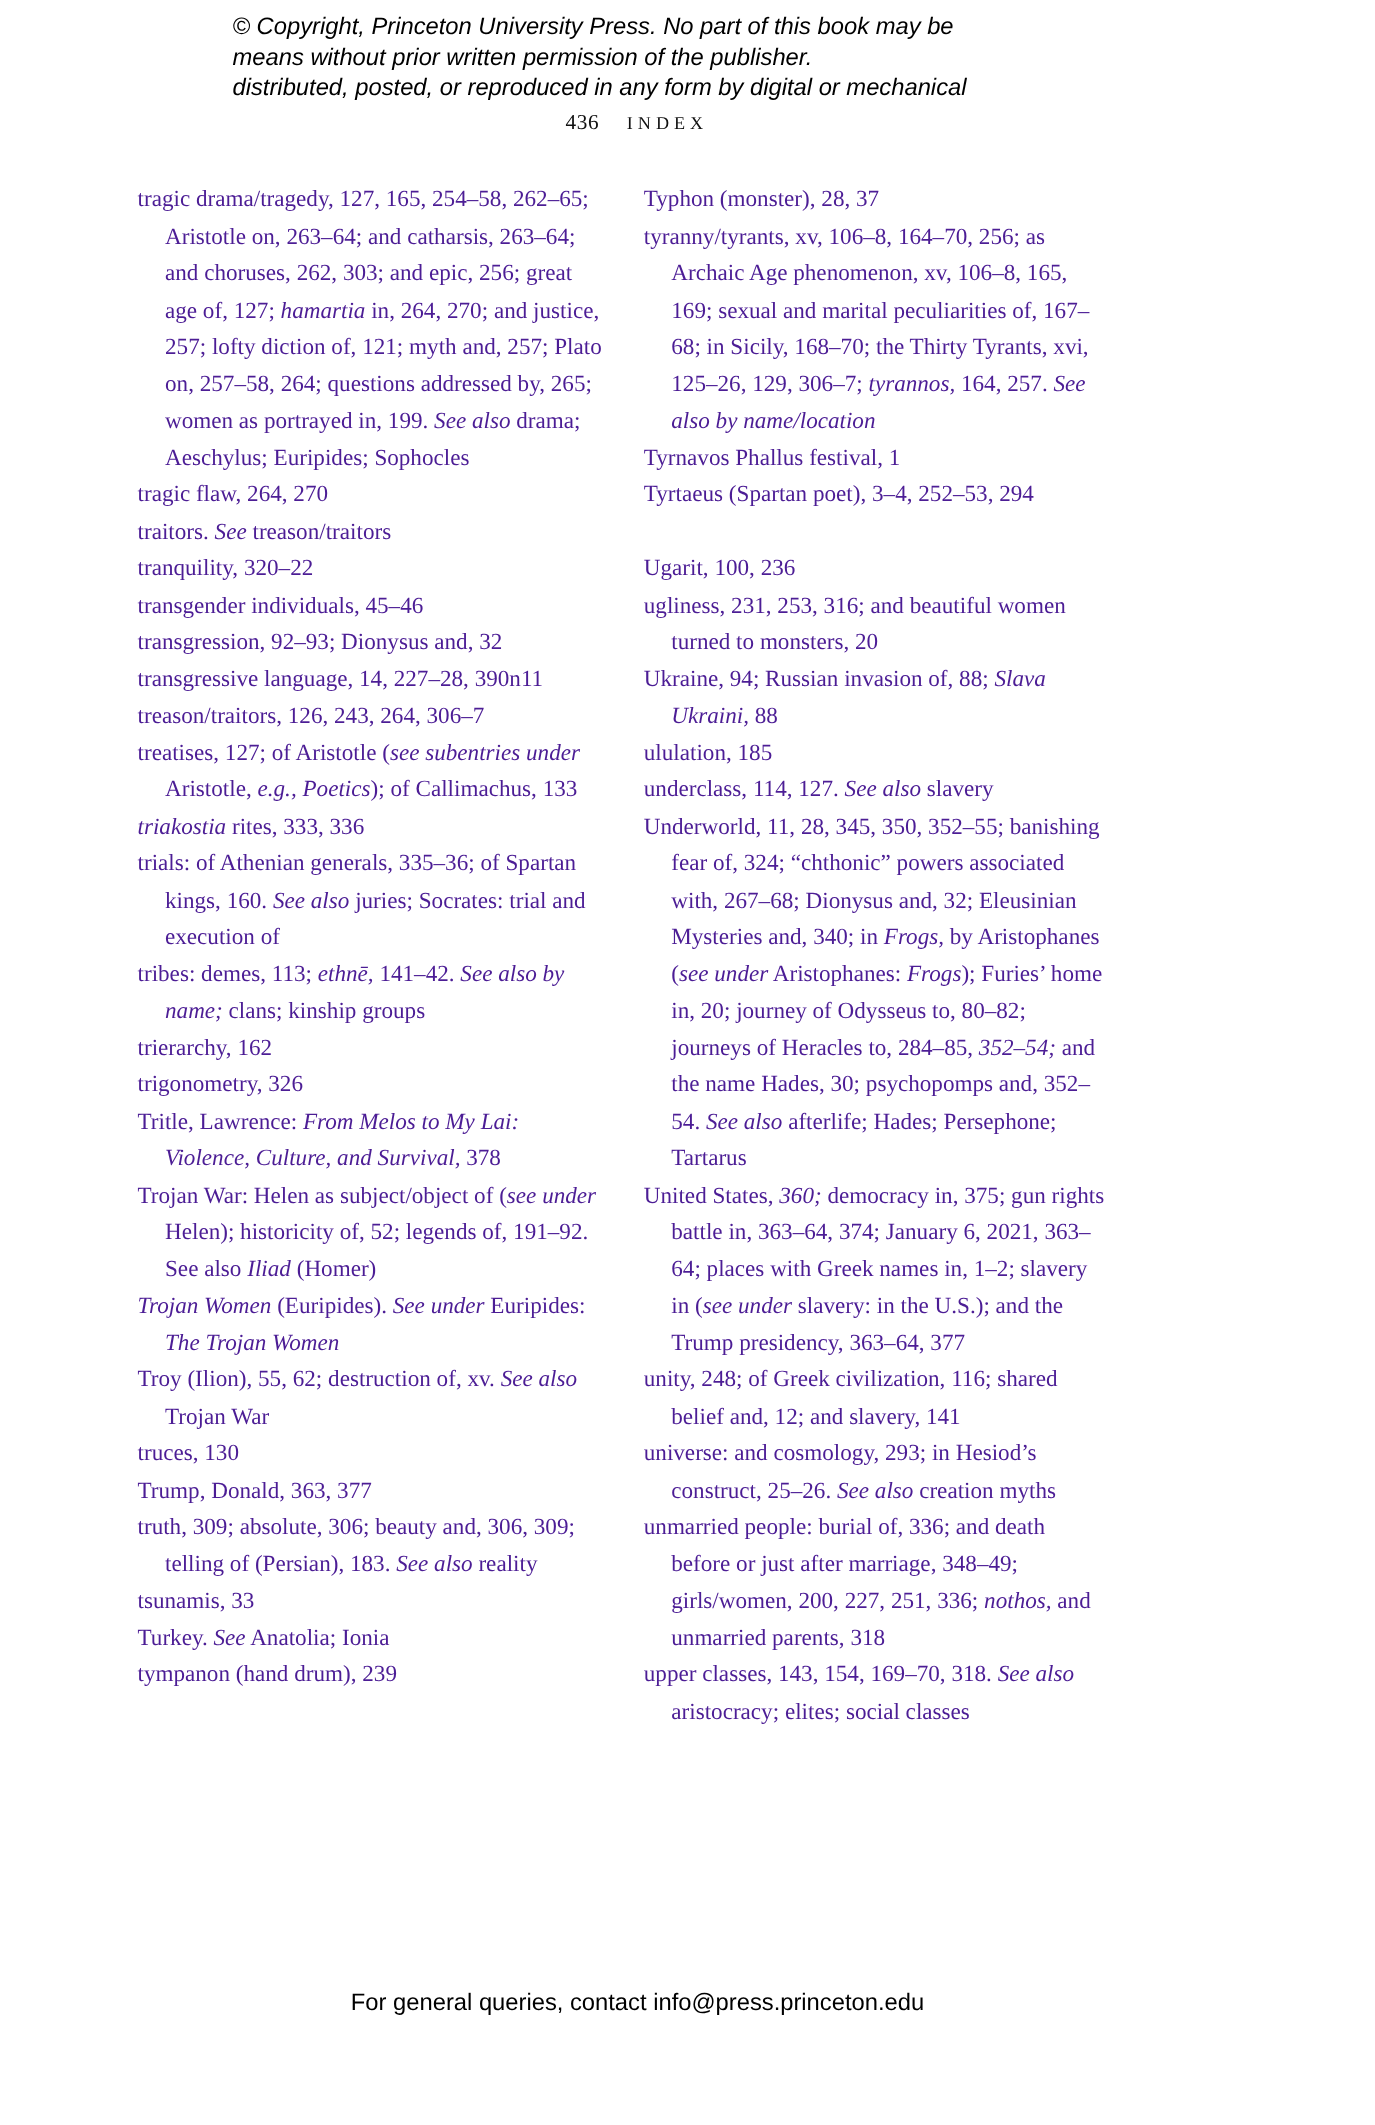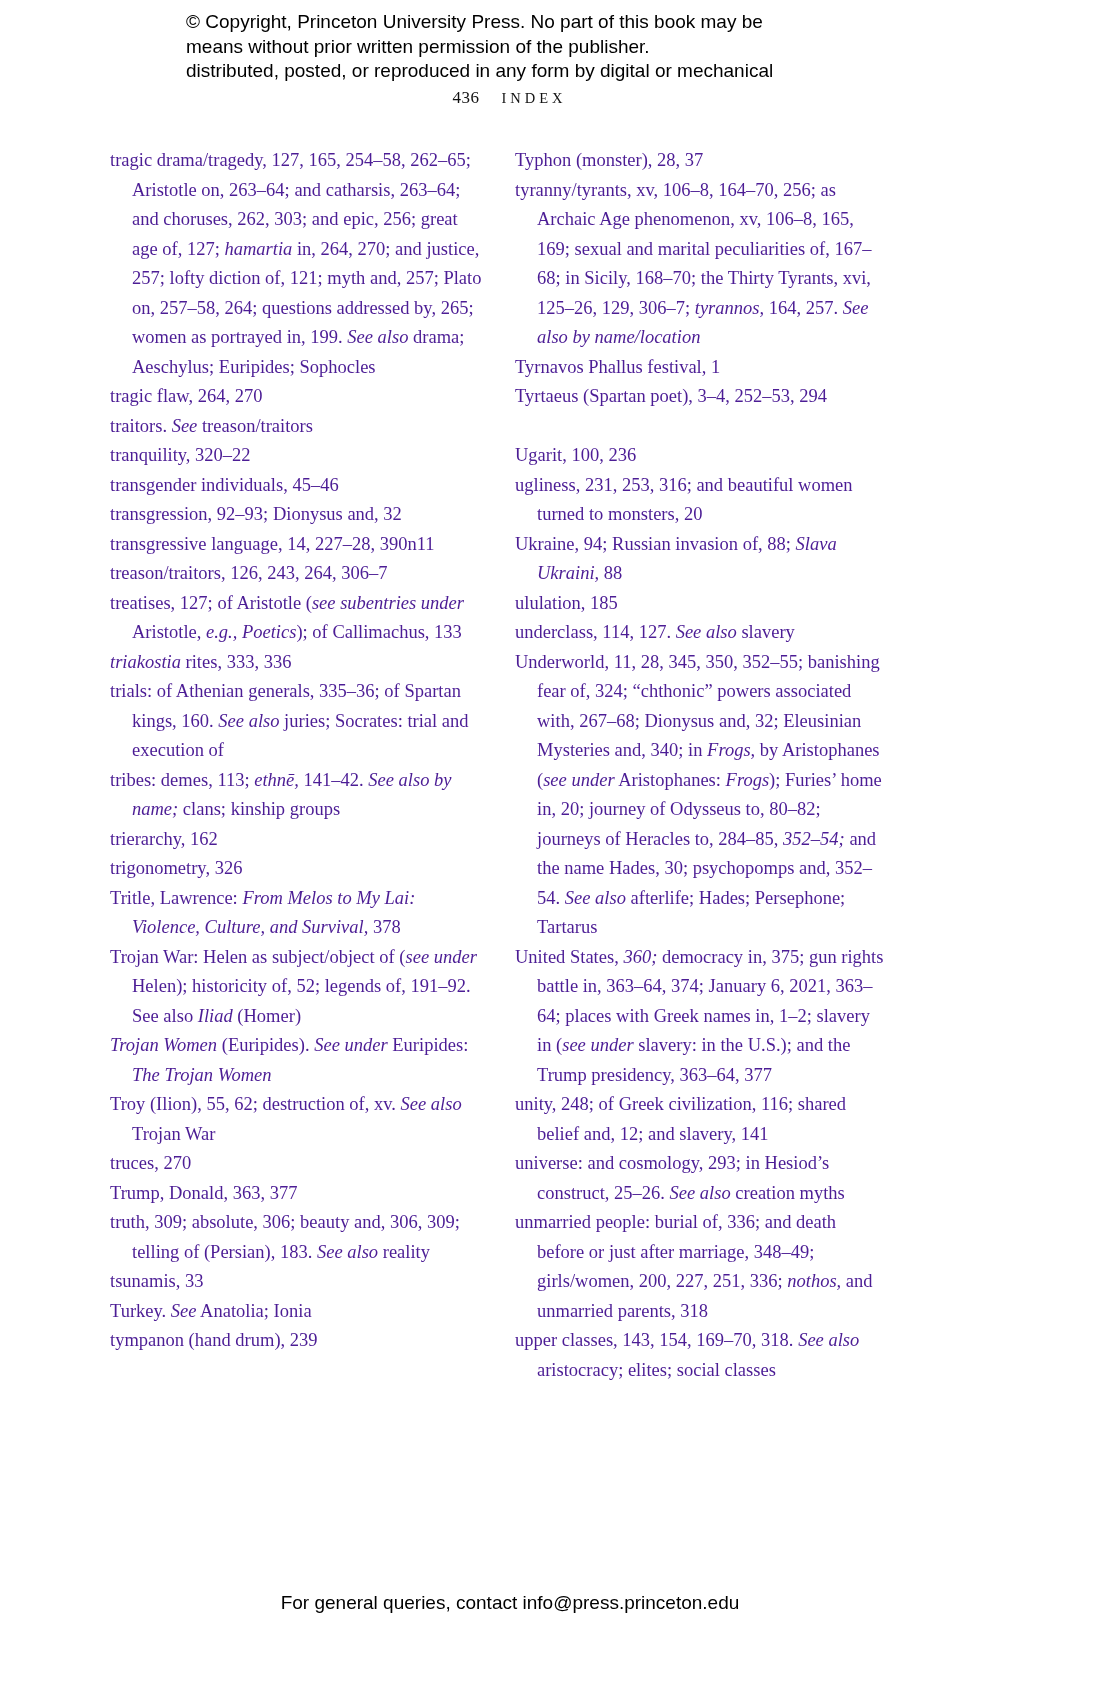--- a/index.html
+++ b/index.html
@@ -13,20 +13,21 @@
     overflow: hidden;
   }
   .copyright {
     position: absolute;
     left: 186px;
     top: 10px;
     font-family: "Liberation Sans", sans-serif;
     font-size: 19px;
     line-height: 24.5px;
     color: #000000;
+    font-style: italic;
   }
   .page-header {
     position: absolute;
     top: 88px;
     left: 17px;
     width: 985px;
     text-align: center;
   }
   .page-number {
     font-size: 17px;
@@ -101,21 +102,21 @@
           <p class="index-entry">treatises, 127; of Aristotle (<em>see subentries under</em> Aristotle, <em>e.g., Poetics</em>); of Callimachus, 133</p>
           <p class="index-entry"><em>triakostia</em> rites, 333, 336</p>
           <p class="index-entry">trials: of Athenian generals, 335–36; of Spartan kings, 160. <em>See also</em> juries; Socrates: trial and execution of</p>
           <p class="index-entry">tribes: demes, 113; <em>ethnē,</em> 141–42. <em>See also by name;</em> clans; kinship groups</p>
           <p class="index-entry">trierarchy, 162</p>
           <p class="index-entry">trigonometry, 326</p>
           <p class="index-entry">Tritle, Lawrence: <em>From Melos to My Lai: Violence, Culture, and Survival,</em> 378</p>
           <p class="index-entry">Trojan War: Helen as subject/object of (<em>see under</em> Helen); historicity of, 52; legends of, 191–92. See also <em>Iliad</em> (Homer)</p>
           <p class="index-entry"><em>Trojan Women</em> (Euripides). <em>See under</em> Euripides: <em>The Trojan Women</em></p>
           <p class="index-entry">Troy (Ilion), 55, 62; destruction of, xv. <em>See also</em> Trojan War</p>
-          <p class="index-entry">truces, 270</p>
+          <p class="index-entry">truces, 130</p>
           <p class="index-entry">Trump, Donald, 363, 377</p>
           <p class="index-entry">truth, 309; absolute, 306; beauty and, 306, 309; telling of (Persian), 183. <em>See also</em> reality</p>
           <p class="index-entry">tsunamis, 33</p>
           <p class="index-entry">Turkey. <em>See</em> Anatolia; Ionia</p>
           <p class="index-entry">tympanon (hand drum), 239</p>
         </div>
       </div>
     <div class="index-column">
         <div class="index-section">
           <p class="index-entry">Typhon (monster), 28, 37</p>

